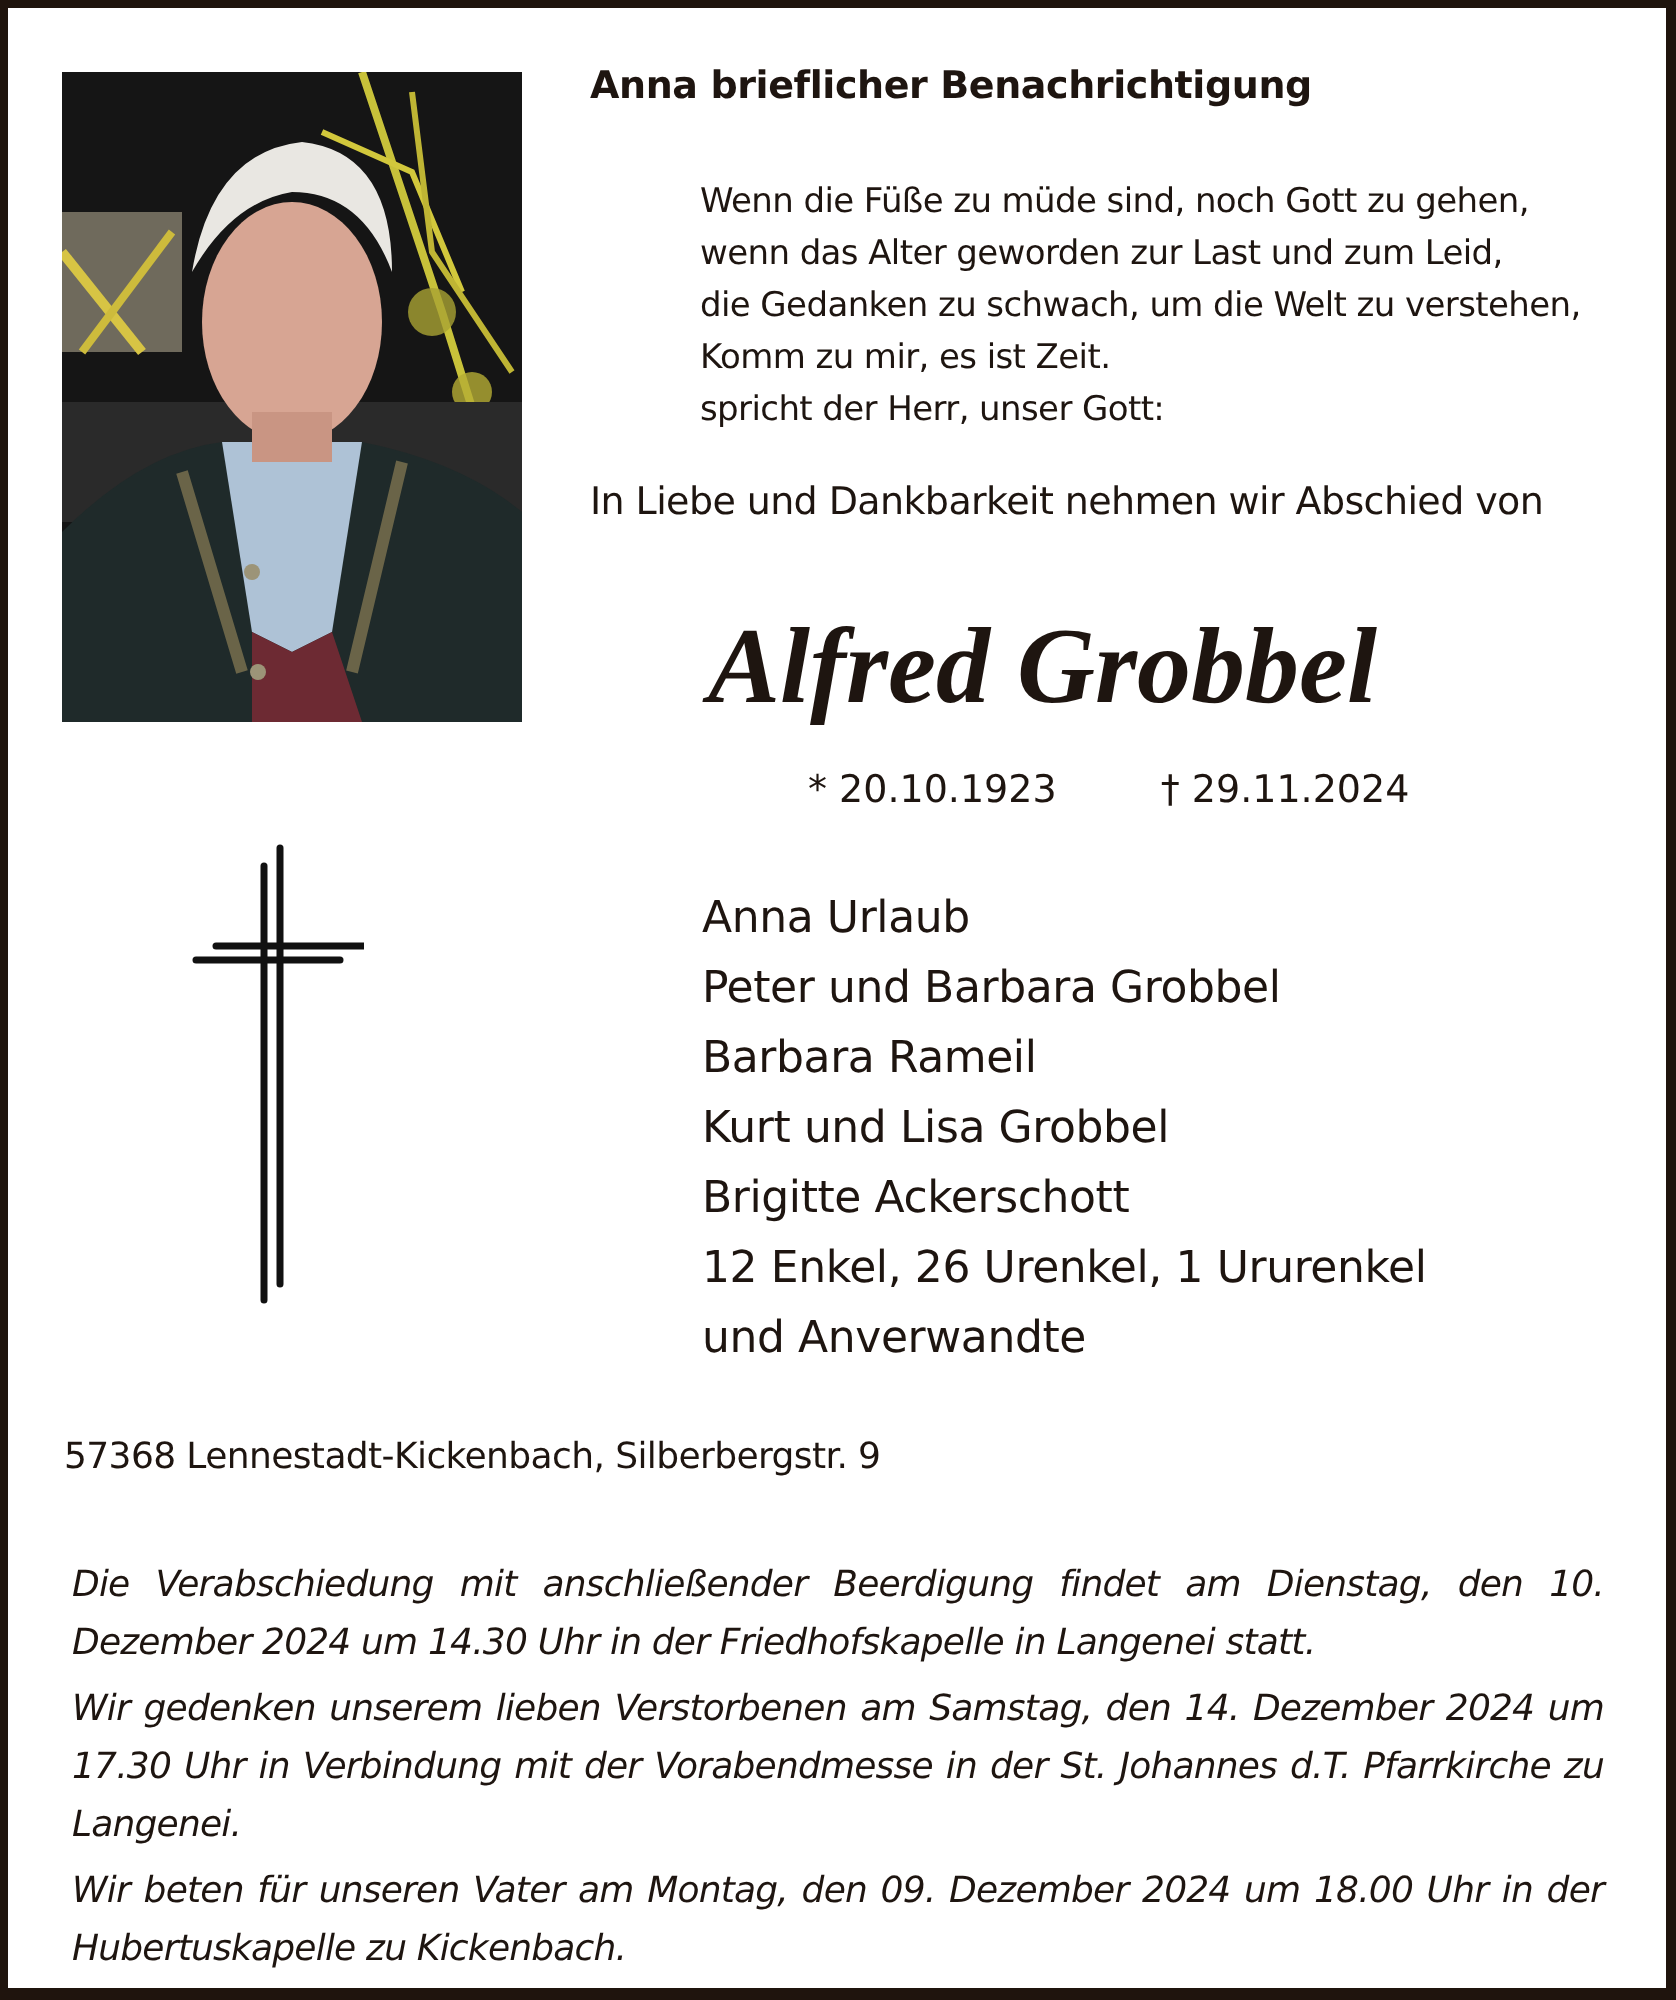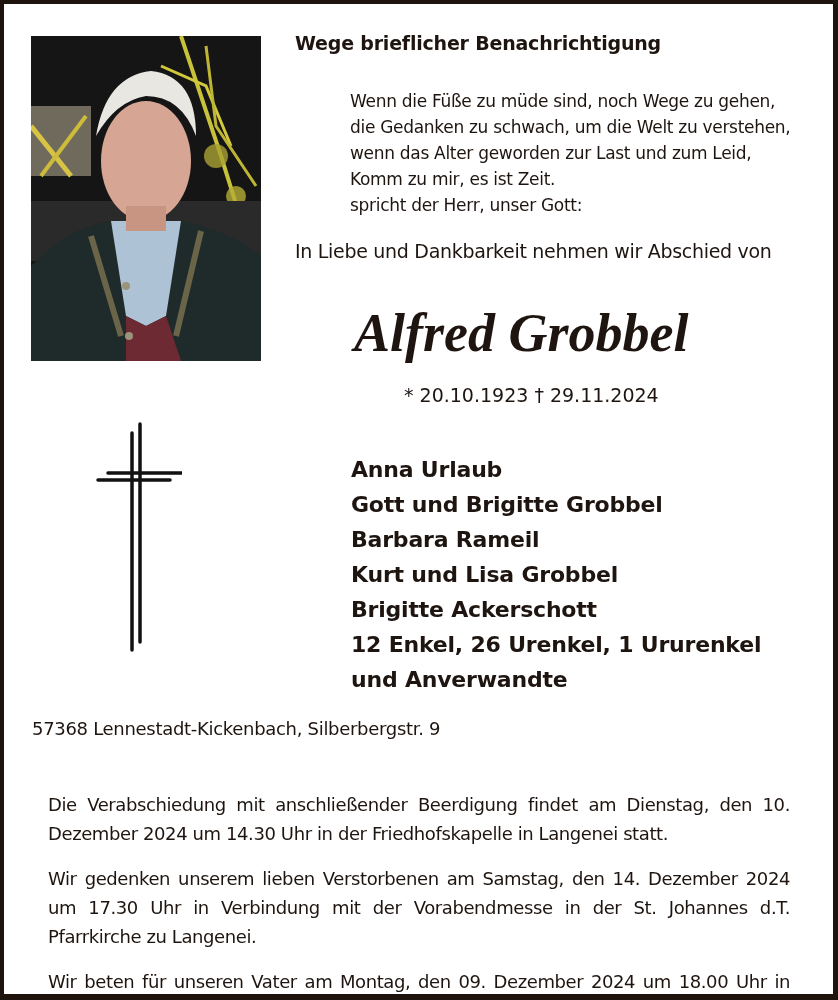--- a/index.html
+++ b/index.html
@@ -52,50 +52,50 @@
       letter-spacing: 0px;
       white-space: nowrap;
       font-family: Liberation Serif, serif;
     }
     .dates {
       position: absolute;
       left: 400px; top: 380px;
       font-size: 19px;
       white-space: nowrap;
     }
-    .dates .death { }
+    .dates .death { margin-left: 46px; }
     .cross {
       position: absolute;
       left: 86px; top: 416px;
       width: 92px; height: 232px;
     }
     .family {
       position: absolute;
-      left: 347px; top: 448px;
-      font-size: 22px; font-weight: bold;
+      left: 347px; top: 438px;
+      font-size: 22px; font-weight: normal;
       line-height: 35px;
       letter-spacing: -0.2px;
     }
     .family div { white-space: nowrap; }
     .address {
       position: absolute;
       left: 28px; top: 714px;
       font-size: 18px;
       letter-spacing: -0.3px;
       white-space: nowrap;
       text-align: right;
     }
     .info {
       position: absolute;
       left: 28px; top: 770px;
       width: 774px;
       font-size: 18px; line-height: 29px;
       letter-spacing: -0.4px;
     }
-    .info p { margin: 16px; text-align: justify; }
+    .info p { margin: 4px; text-align: justify; font-style: italic; }
     .info p.last-left { text-align-last: left; }
   </style>
 </head>
 <body>
 
 <div class="card">
 
   <div class="photo">
     <svg viewBox="0 0 230 325" preserveAspectRatio="none">
       <rect width="230" height="325" fill="#151515"></rect>
@@ -123,26 +123,26 @@
 
       <path d="M65 100 Q75 40 120 35 Q165 40 165 100 Q150 60 115 60 Q85 65 65 100 Z" fill="#e9e7e2"></path>
 
       <rect x="95" y="170" width="40" height="25" fill="#c99583"></rect>
 
       <circle cx="95" cy="250" r="4" fill="#9c9478"></circle>
       <circle cx="98" cy="300" r="4" fill="#9c9478"></circle>
     </svg>
   </div>
 
-  <div class="headline">Wege brieflicher Benachrichtigung</div>
+  <div class="headline">Anna brieflicher Benachrichtigung</div>
 
   <div class="poem">
-    <div>Wenn die Füße zu müde sind, noch Wege zu gehen,</div>
+    <div>Wenn die Füße zu müde sind, noch Gott zu gehen,</div>
+    <div>wenn das Alter geworden zur Last und zum Leid,</div>
     <div>die Gedanken zu schwach, um die Welt zu verstehen,</div>
-    <div>wenn das Alter geworden zur Last und zum Leid,</div>
     <div>Komm zu mir, es ist Zeit.</div>
     <div>spricht der Herr, unser Gott:</div>
   </div>
 
   <div class="intro">In Liebe und Dankbarkeit nehmen wir Abschied von</div>
 
   <div class="name">Alfred Grobbel</div>
 
   <div class="dates">
     <span>* 20.10.1923</span>
@@ -155,21 +155,21 @@
         <line x1="50" y1="4" x2="50" y2="222"></line>
         <line x1="42" y1="13" x2="42" y2="230"></line>
         <line x1="18" y1="53" x2="92" y2="53"></line>
         <line x1="8" y1="60" x2="80" y2="60"></line>
       </g>
     </svg>
   </div>
 
   <div class="family">
     <div>Anna Urlaub</div>
-    <div>Gott und Brigitte Grobbel</div>
+    <div>Peter und Barbara Grobbel</div>
     <div>Barbara Rameil</div>
     <div>Kurt und Lisa Grobbel</div>
     <div>Brigitte Ackerschott</div>
     <div>12 Enkel, 26 Urenkel, 1 Ururenkel</div>
     <div>und Anverwandte</div>
   </div>
 
   <div class="address">57368 Lennestadt-Kickenbach, Silberbergstr. 9</div>
 
   <div class="info">

